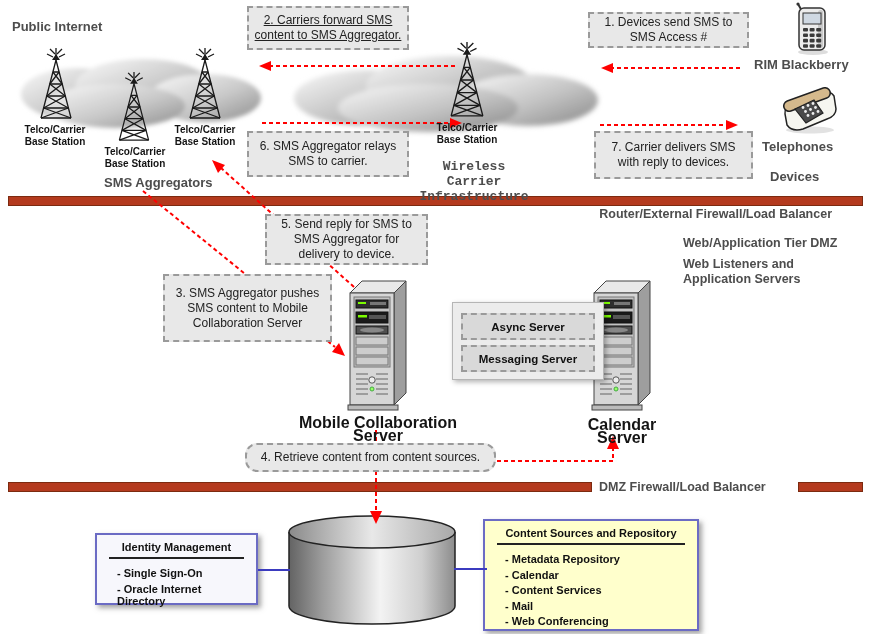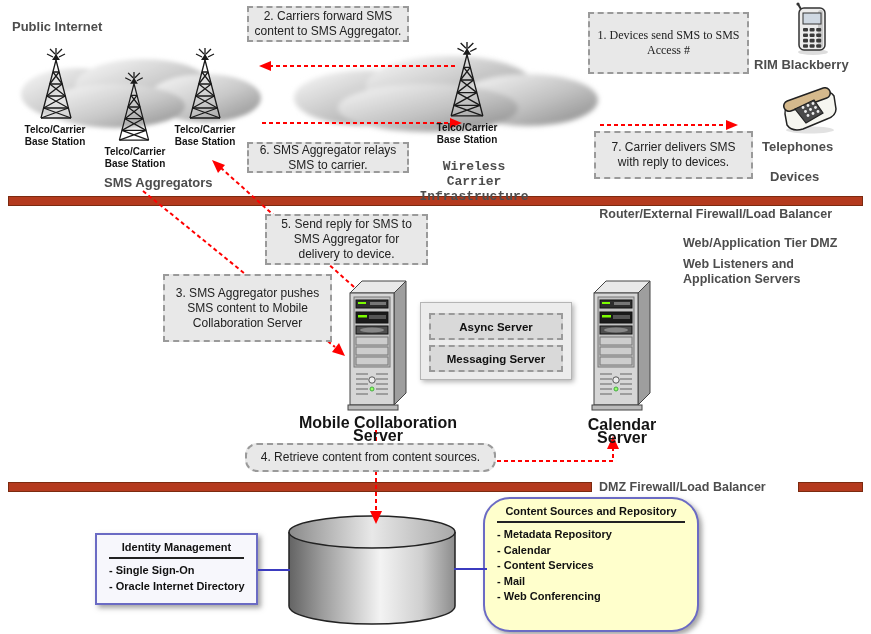--- a/index.html
+++ b/index.html
@@ -19,25 +19,25 @@
   .bar{position:absolute;height:10px;background:#b43a1e;border:1px solid #7c2a10;
        box-sizing:border-box;z-index:2;}
   .icon{position:absolute;z-index:2;}
   .arrowlayer{position:absolute;left:0;top:0;z-index:3;pointer-events:none;}
   
   .panel{position:absolute;box-sizing:border-box;border:2px solid #6b6bc4;
          box-shadow:3px 3px 5px rgba(90,90,90,.55);font-size:11px;font-weight:bold;
          color:#111;z-index:2;}
   .panel .title{text-align:center;padding:6px 4px 2px;font-size:11px;}
   .panel .rule{border-top:2px solid #222;margin:2px 12px 5px;}
-  .panel ul{list-style:none;margin:0;padding:0 4px 0 12px;}
+  .panel ul{list-style:none;margin:8px;padding:0 4px 0 12px;}
   .panel li{margin:0 0 3px 0;line-height:12.5px;}
   
   .srvpanel{position:absolute;background:#ececec;border:1px solid #b5b5b5;
-            box-shadow:2px 2px 5px rgba(0,0,0,.3);z-index:2;}
+            box-shadow:2px 2px 5px rgba(0,0,0,.3);z-index:2;margin-left:32px;}
   .srvinner{position:absolute;background:#d9d9d9;border:2px dashed #9a9a9a;display:flex;
             align-items:center;justify-content:center;font-weight:bold;font-size:11.5px;
             color:#111;box-sizing:border-box;}
   .dbtext{position:absolute;z-index:4;text-align:center;font-weight:bold;font-size:12px;
           line-height:15px;color:#000;text-decoration:underline;}
 </style>
 </head>
 <body>
 
 <div class="canvas">
@@ -265,23 +265,23 @@
       <polygon points="345,356 332,352 339,343"></polygon>
       <polygon points="376,524 370,511 382,511"></polygon>
       <polygon points="613,436 607,449 619,449"></polygon>
     </g>
     <g stroke="#3b3bbf" stroke-width="2" fill="none">
       <line x1="258" y1="570" x2="290" y2="570"></line>
       <line x1="454" y1="569" x2="487" y2="569"></line>
     </g>
   </svg>
 
-  <div class="note" style="left:588px;top:12px;width:161px;height:62px;font-family:Liberation Serif, serif;">1. Devices send SMS to SMS Access #</div>
-  <div class="note" style="left:247px;top:6px;width:162px;height:36px;">2. Carriers forward SMS content to SMS Aggregator.</div>
-  <div class="note" style="left:247px;top:142px;width:162px;height:31px;">6. SMS Aggregator relays SMS to carrier.</div>
+  <div class="note" style="left:588px;top:12px;width:161px;height:36px;">1. Devices send SMS to SMS Access #</div>
+  <div class="note" style="left:247px;top:6px;width:162px;height:44px;text-decoration:underline;">2. Carriers forward SMS content to SMS Aggregator.</div>
+  <div class="note" style="left:247px;top:131px;width:162px;height:46px;">6. SMS Aggregator relays SMS to carrier.</div>
   <div class="note" style="left:594px;top:131px;width:159px;height:48px;">7. Carrier delivers SMS with reply to devices.</div>
   <div class="note" style="left:265px;top:214px;width:163px;height:51px;">5. Send reply for SMS to SMS Aggregator for delivery to device.</div>
   <div class="note" style="left:163px;top:274px;width:169px;height:68px;">3. SMS Aggregator pushes SMS content to Mobile Collaboration Server</div>
   <div class="note" style="left:245px;top:443px;width:251px;height:29px;border-radius:12px;">4. Retrieve content from content sources.</div>
 
   <svg class="icon" style="left:287px;top:514px;" width="170" height="114" viewBox="0 0 170 114">
     <defs>
       <linearGradient id="dbBody" x1="0" y1="0" x2="1" y2="0">
         <stop offset="0" stop-color="#636363"></stop>
           <stop offset="0.2" stop-color="#9c9c9c"></stop>
@@ -301,21 +301,21 @@
 
   <div class="panel" style="left:95px;top:533px;width:163px;height:72px;background:#f7f7fc;">
     <div class="title">Identity Management</div>
     <div class="rule"></div>
     <ul>
       <li>- Single Sign-On</li>
       <li>- Oracle Internet Directory</li>
     </ul>
   </div>
 
-  <div class="panel" style="left:483px;top:497px;width:216px;height:135px;background:#ffffcc;border-radius:27px;">
+  <div class="panel" style="left:483px;top:519px;width:216px;height:112px;background:#ffffcc;">
     <div class="title">Content Sources and Repository</div>
     <div class="rule"></div>
     <ul>
       <li>- Metadata Repository</li>
       <li>- Calendar</li>
       <li>- Content Services</li>
       <li>- Mail</li>
       <li>- Web Conferencing</li>
     </ul>
   </div>

